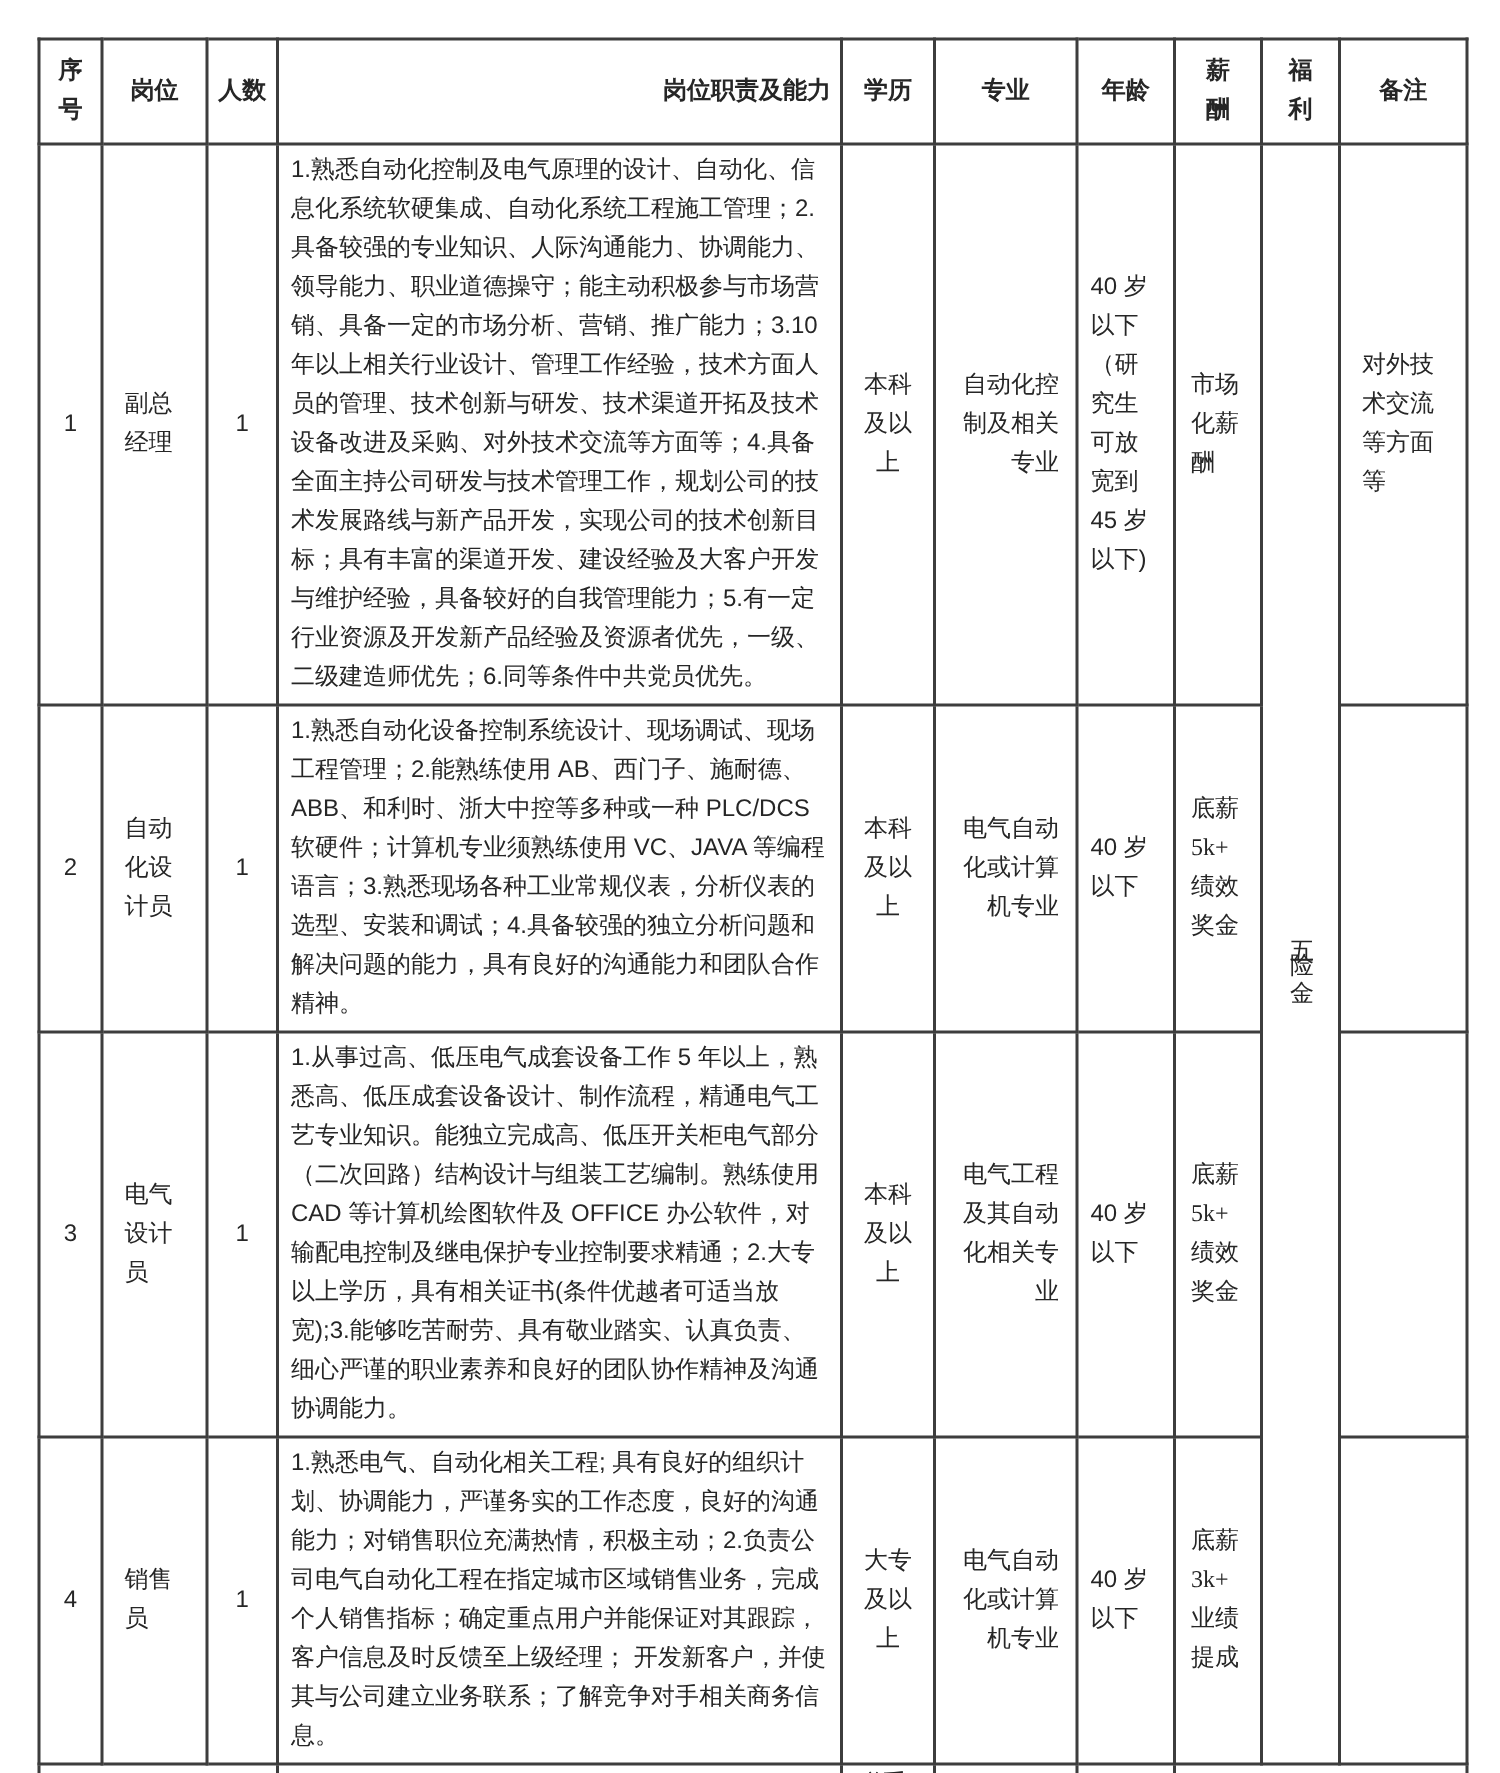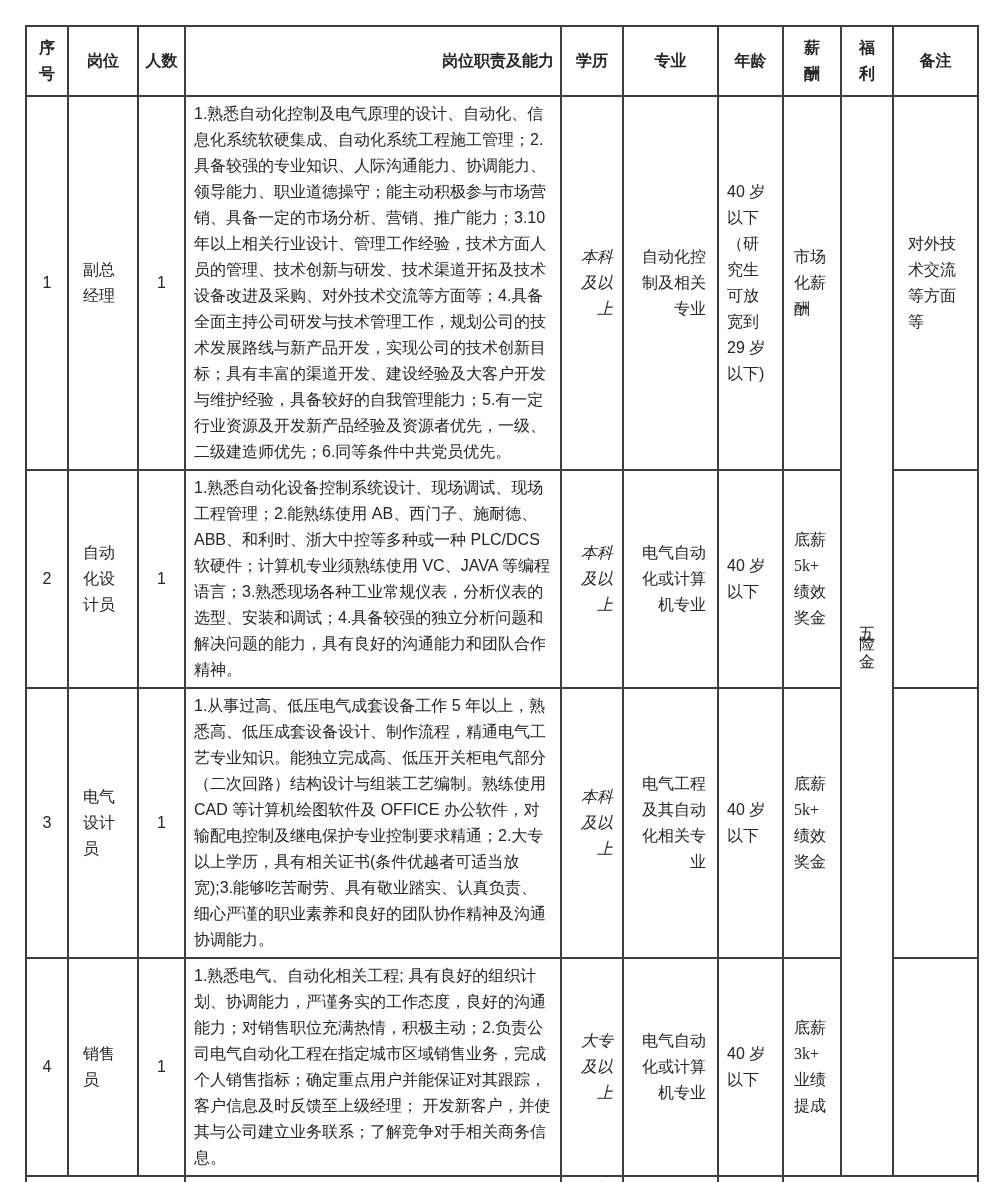--- a/index.html
+++ b/index.html
@@ -24,21 +24,21 @@
     overflow:hidden;
   }
   
   th{font-weight:bold;font-size:17px;line-height:24px;padding:0 6px;text-align:center;}
   th.h-duties{text-align:right;padding-left:9px;}
   th.h-narrow{padding:0 14px;margin-left:34px;}
   
   td.center{text-align:center;padding:0 2px;}
   td.duties{text-align:left;padding:4px 8px;line-height:25.5px;vertical-align:middle;}
   td.pos{text-align:left;padding:0 14px;}
-  td.edu{text-align:right;padding:16px 9px;font-style:italic;}
+  td.edu{text-align:center;padding:16px 9px;}
   td.major{text-align:right;padding:0 11px;}
   td.age{text-align:left;padding:0 8px;}
   td.salary{text-align:left;padding:0 10px;font-family:Liberation Serif, serif;}
   td.remark{text-align:left;padding:0 14px;}
   td.welfare{text-align:center;padding:0;}
   .vtext{
     writing-mode:vertical-rl;
     text-orientation:upright;
     letter-spacing:9px;
     display:inline-block;
@@ -84,21 +84,21 @@
       <th>备注</th>
     </tr>
 
     <tr style="height:340px">
       <td class="center">1</td>
       <td class="pos">副总经理</td>
       <td class="center">1</td>
       <td class="duties">1.熟悉自动化控制及电气原理的设计、自动化、信息化系统软硬集成、自动化系统工程施工管理；2.具备较强的专业知识、人际沟通能力、协调能力、领导能力、职业道德操守；能主动积极参与市场营销、具备一定的市场分析、营销、推广能力；3.10 年以上相关行业设计、管理工作经验，技术方面人员的管理、技术创新与研发、技术渠道开拓及技术设备改进及采购、对外技术交流等方面等；4.具备全面主持公司研发与技术管理工作，规划公司的技术发展路线与新产品开发，实现公司的技术创新目标；具有丰富的渠道开发、建设经验及大客户开发与维护经验，具备较好的自我管理能力；5.有一定行业资源及开发新产品经验及资源者优先，一级、二级建造师优先；6.同等条件中共党员优先。</td>
       <td class="edu">本科及以上</td>
       <td class="major">自动化控制及相关专业</td>
-      <td class="age">40 岁以下（研究生可放宽到 29 岁以下)</td>
+      <td class="age">40 岁以下（研究生可放宽到 45 岁以下)</td>
       <td class="salary">市场化薪酬</td>
       <td class="welfare" rowspan="4">
         <span class="vtext">五险一金</span>
       </td>
       <td class="remark">对外技术交流等方面等</td>
     </tr>
 
     <tr style="height:187px">
       <td class="center">2</td>
       <td class="pos">自动化设计员</td>

